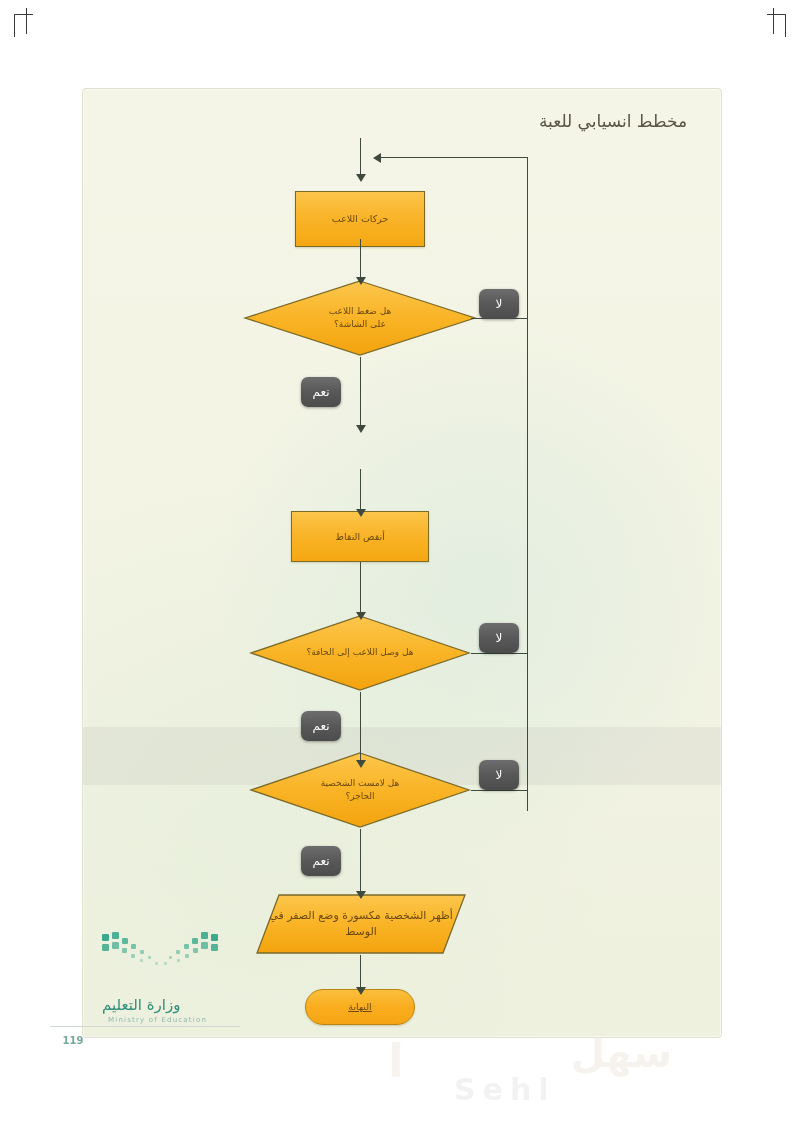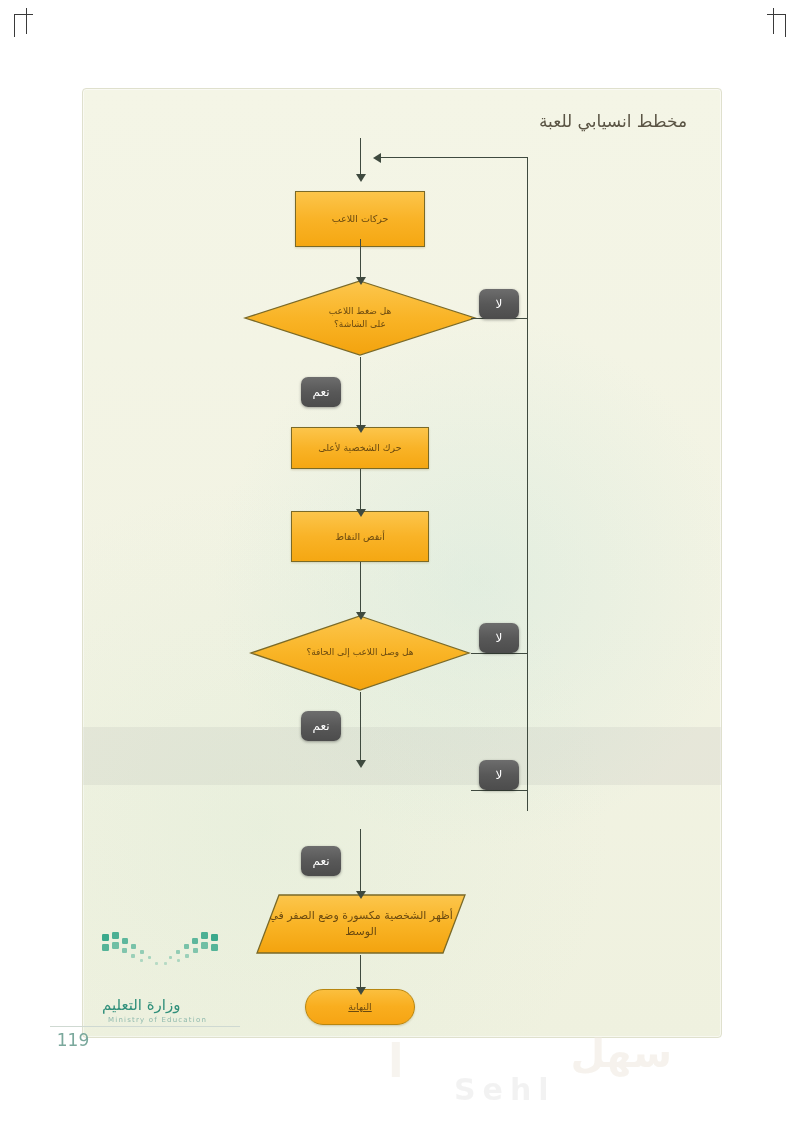--- a/index.html
+++ b/index.html
@@ -144,21 +144,21 @@
     font-size:15px;color:#2f8f7a;white-space:nowrap;letter-spacing:.3px;
   }
   .brand-en{
     position:absolute;left:58px;top:86px;
     font-size:7px;color:#8fb9ad;letter-spacing:1.2px;white-space:nowrap;
   }
   .page-badge{
     position:absolute;left:8px;top:98px;
     width:30px;height:24px;
     display:flex;align-items:center;justify-content:center;
-    color:#7aa89c;font-size:17px;font-weight:400;
+    color:#7aa89c;font-size:10px;font-weight:700;
   }
   .page-rule{
     position:absolute;left:0;top:96px;width:190px;height:1px;background:#cfd9d2;
   }
 </style>
 </head>
 <body>
 
 <div class="crop crop-tl"></div>
 <div class="crop crop-tl2"></div>
@@ -233,23 +233,20 @@
       <polygon points="117,2 232,39 117,76 2,39" fill="url(#gdia1)" stroke="#7a6a28" stroke-width="1.3"></polygon>
     </svg>
     <div class="dia-text">
       <div>
         <div>هل ضغط اللاعب</div>
         <div>على الشاشة؟</div>
       </div>
     </div>
   </div>
 
-  <div class="node proc" style="left:208px;top:338px;width:138px;height:42px;">
-    <span>حرك الشخصية لأعلى</span>
-  </div>
 
   <div class="node proc" style="left:208px;top:422px;width:138px;height:51px;">
     <span>أنقص النقاط</span>
   </div>
 
   <div class="dia-wrap" style="left:166px;top:525px;width:222px;height:78px;">
     <svg width="222" height="78" viewBox="0 0 222 78">
       <defs>
         <linearGradient id="gdia2" x1="0" y1="0" x2="0" y2="1">
           <stop offset="0%" stop-color="#fcc64d"></stop>
@@ -259,20 +256,38 @@
       </defs>
       <polygon points="111,2 220,39 111,76 2,39" fill="url(#gdia2)" stroke="#7a6a28" stroke-width="1.3"></polygon>
     </svg>
     <div class="dia-text">
       <div>
         <div>هل وصل اللاعب إلى الحافة؟</div>
       </div>
     </div>
   </div>
 
+  <div class="dia-wrap" style="left:166px;top:662px;width:222px;height:78px;">
+    <svg width="222" height="78" viewBox="0 0 222 78">
+      <defs>
+        <linearGradient id="gdia3" x1="0" y1="0" x2="0" y2="1">
+          <stop offset="0%" stop-color="#fcc64d"></stop>
+            <stop offset="50%" stop-color="#f9b426"></stop>
+            <stop offset="100%" stop-color="#f3a30e"></stop>
+        </linearGradient>
+      </defs>
+      <polygon points="111,2 220,39 111,76 2,39" fill="url(#gdia3)" stroke="#7a6a28" stroke-width="1.3"></polygon>
+    </svg>
+    <div class="dia-text">
+      <div>
+        <div>هل لامست الشخصية</div>
+        <div>الحاجز؟</div>
+      </div>
+    </div>
+  </div>
 
   <div class="io-wrap" style="left:172px;top:804px;width:212px;height:62px;">
     <svg width="212" height="62" viewBox="0 0 212 62">
       <defs>
         <linearGradient id="gio" x1="0" y1="0" x2="0" y2="1">
           <stop offset="0%" stop-color="#fcc64d"></stop>
             <stop offset="50%" stop-color="#f9b426"></stop>
             <stop offset="100%" stop-color="#f3a30e"></stop>
         </linearGradient>
       </defs>

